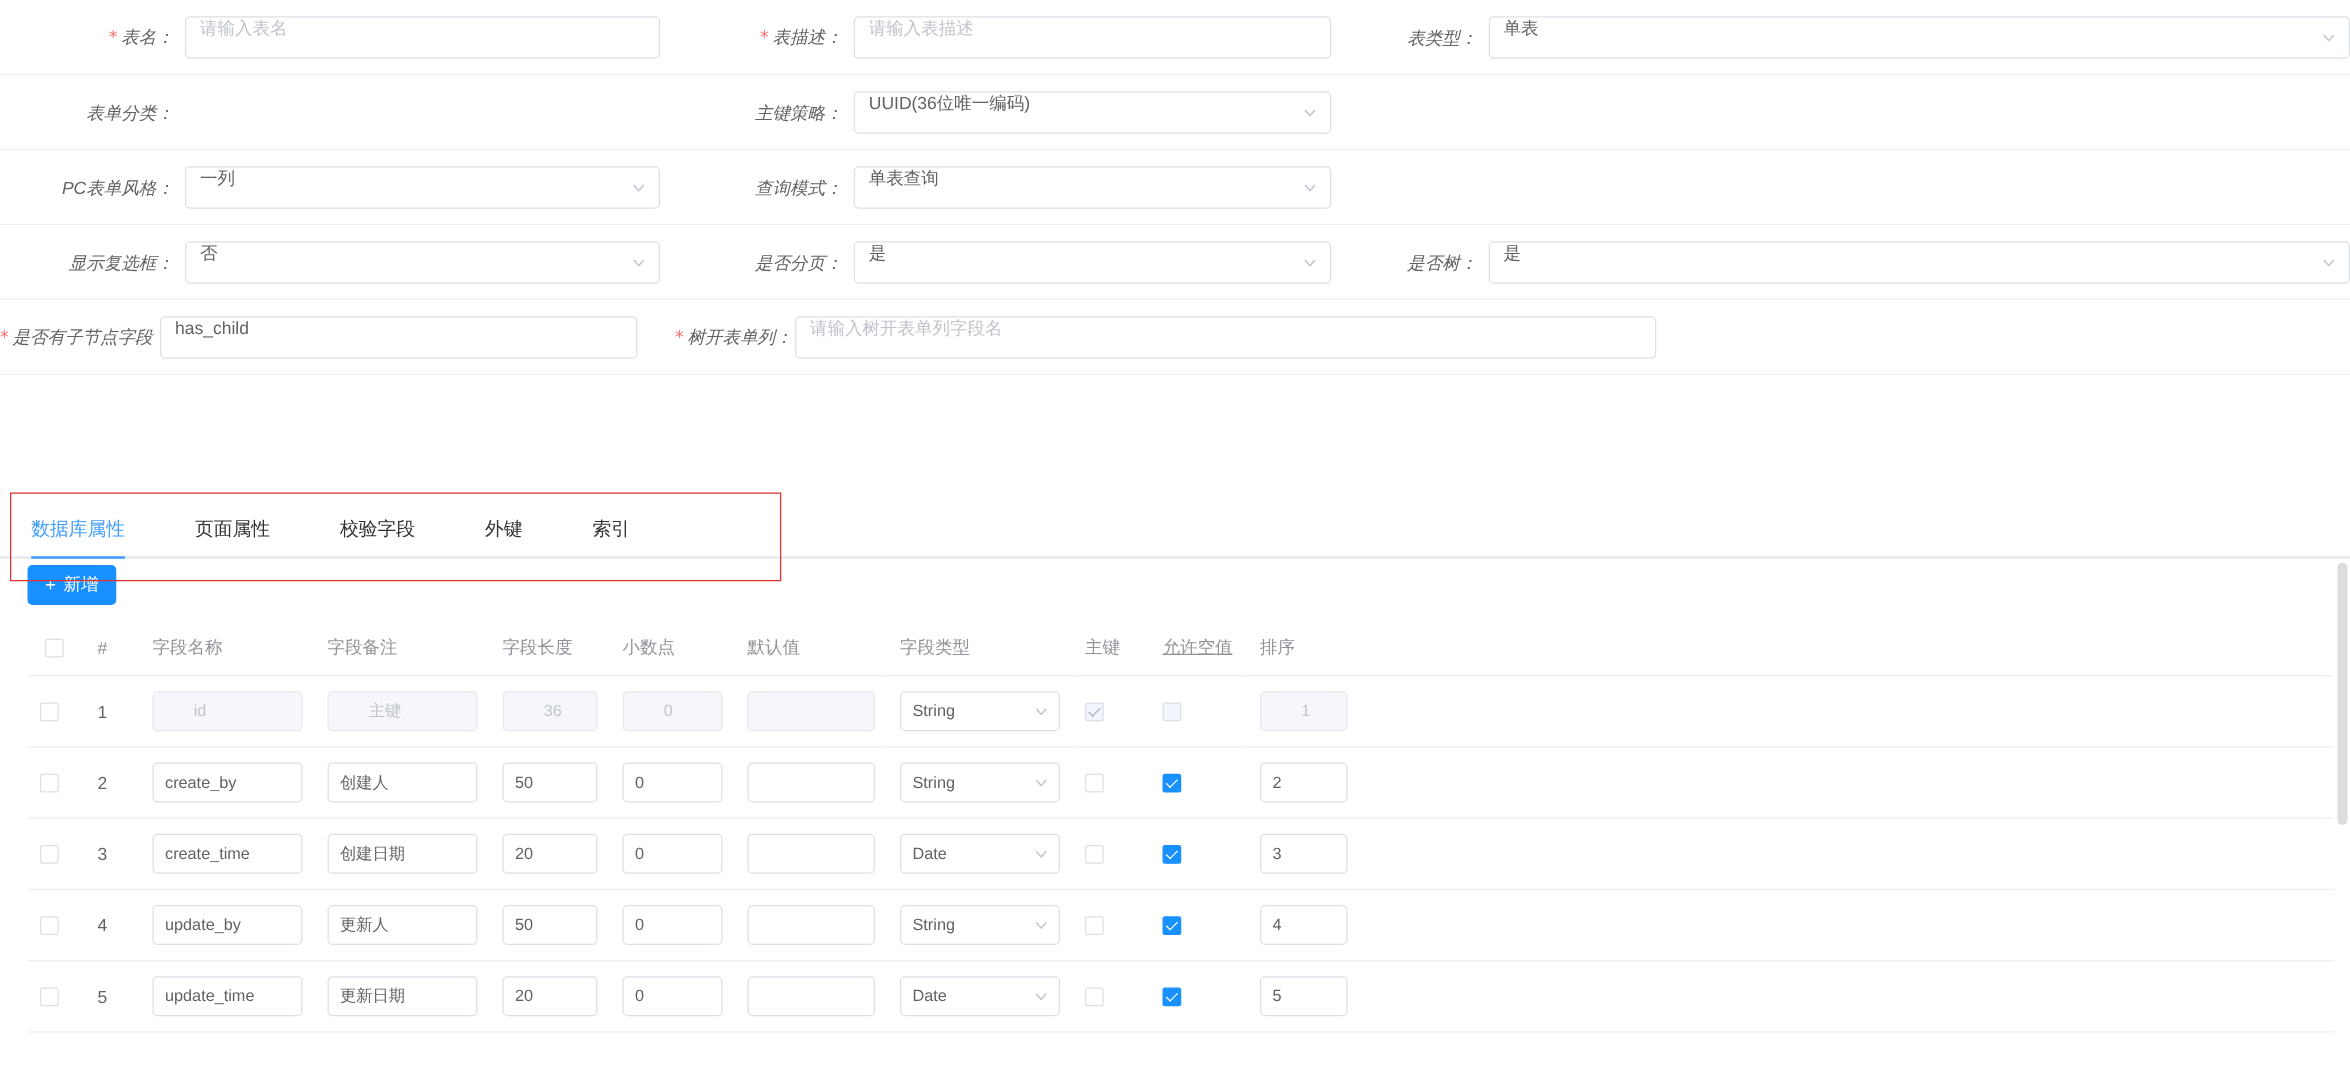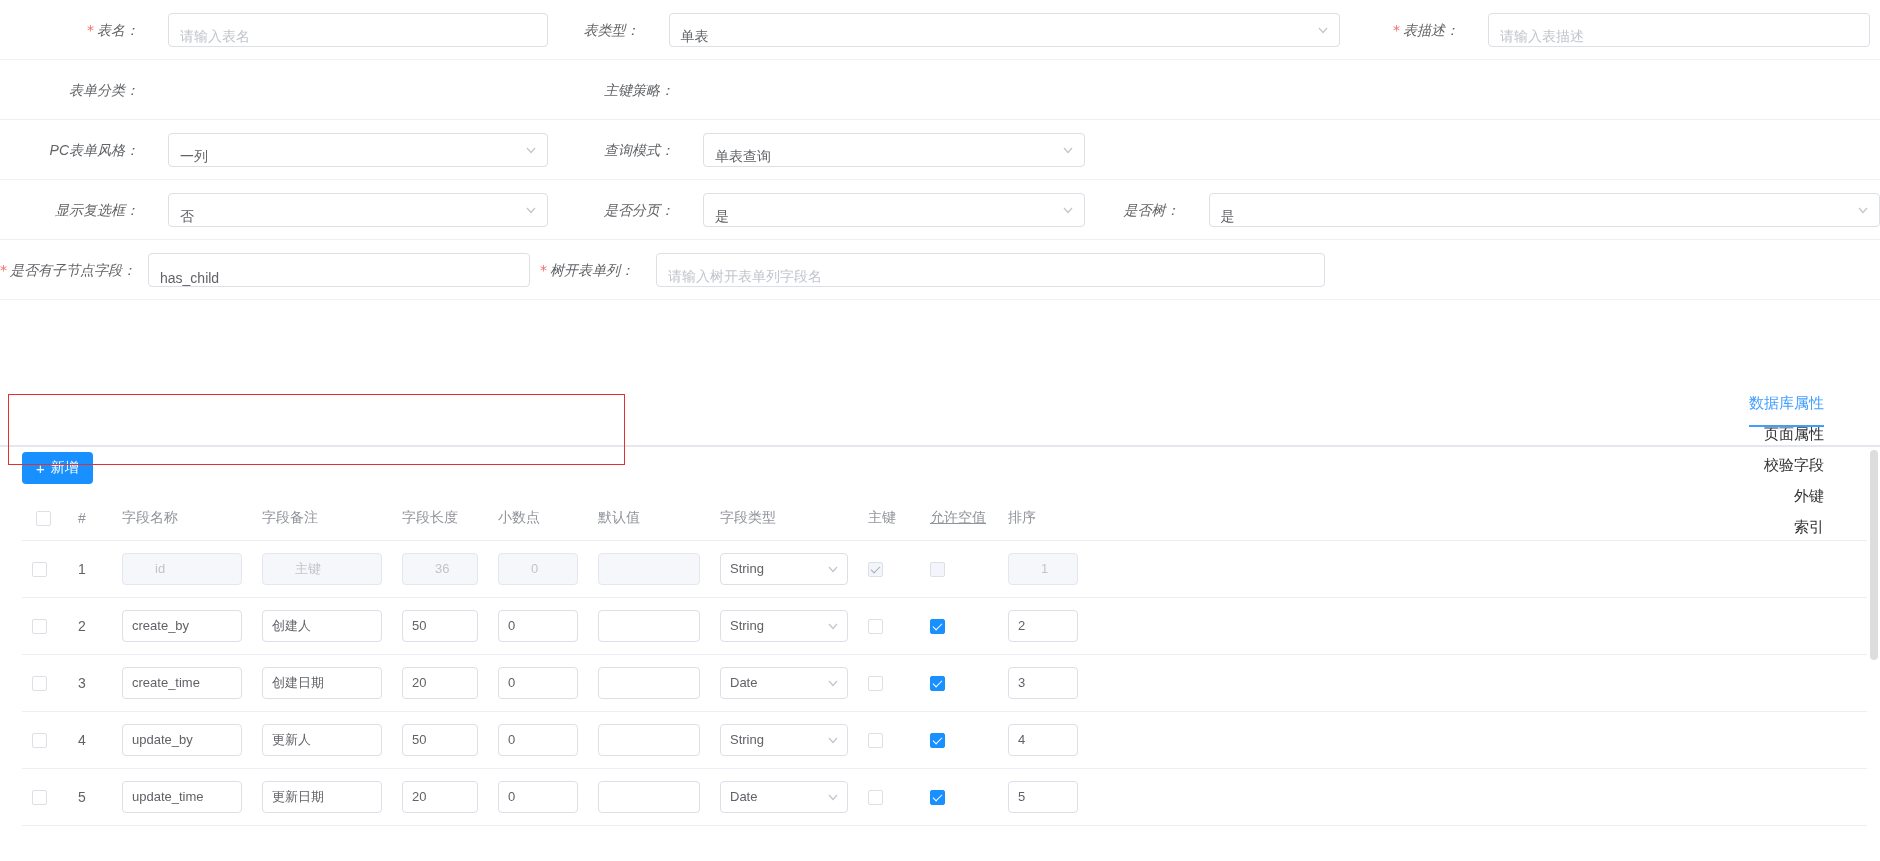--- a/index.html
+++ b/index.html
@@ -45,25 +45,24 @@
   .c3 .lbl { width: 96px; }
   .req-star { color: #f56c6c; margin-right: 3px; font-family: "DejaVu Sans", sans-serif; }
 
   .ctl {
     position: relative;
     height: 34px;
     border: 1px solid #dcdfe6;
     border-radius: 4px;
     background: #fff;
     display: flex;
-    align-items: flex-end;
+    align-items: flex-start;
     padding: 0 11px;
     font-size: 14px;
     color: #606266;
-    margin-left: 20px;
   }
   .ctl.w380 { width: 380px; }
   .ctl.w382 { width: 382px; }
   .ctl.w690 { width: 690px; }
   .ctl .ph { color: #c0c4cc; }
   .ctl .val { color: #606266; }
   .caret {
     position: absolute;
     right: 9px; top: 50%;
     transform: translateY(-50%);
@@ -84,21 +83,20 @@
     z-index: 5;
   }
   .tabs-section { position: absolute; left: 0; top: 394px; width: 1880px; }
   .tabs {
     display: flex;
     align-items: flex-end;
     height: 53px;
     padding-left: 25px;
     border-bottom: 2px solid #e4e7ed;
     position: relative;
-    flex-direction: column;
   }
   .tab {
     font-size: 15px;
     color: #303133;
     padding: 0 20px 12px 0;
     margin-right: 36px;
     position: relative;
     cursor: pointer;
     white-space: nowrap;
   }
@@ -260,44 +258,52 @@
 <div class="page">
 
   <div class="form-area" id="form-area">
       <div class="form-row">
         <div class="form-cell c1">
           <div class="lbl"><span class="req-star">*</span>表名：</div>
           <div class="ctl w380">
             <span class="ph">请输入表名</span>
           </div>
         </div>
+        <div class="form-cell c2">
+          <div class="lbl"><span class="req-star">*</span>表描述：</div>
+          <div class="ctl w382">
+            <span class="ph">请输入表描述</span>
+          </div>
+        </div>
         <div class="form-cell c3">
           <div class="lbl">表类型：</div>
           <div class="ctl w690">
             <span class="val">单表</span>
             <span class="caret">
               <svg viewBox="0 0 14 14" width="14" height="14">
                 <path d="M3 5 L7 9.5 L11 5" fill="none" stroke="currentColor" stroke-width="1.2"></path>
               </svg>
             </span>
           </div>
         </div>
-        <div class="form-cell c2">
-          <div class="lbl"><span class="req-star">*</span>表描述：</div>
-          <div class="ctl w382">
-            <span class="ph">请输入表描述</span>
-          </div>
-        </div>
       </div>
       <div class="form-row">
         <div class="form-cell c1">
           <div class="lbl">表单分类：</div>
         </div>
         <div class="form-cell c2">
           <div class="lbl">主键策略：</div>
+          <div class="ctl w382">
+            <span class="val">UUID(36位唯一编码)</span>
+            <span class="caret">
+              <svg viewBox="0 0 14 14" width="14" height="14">
+                <path d="M3 5 L7 9.5 L11 5" fill="none" stroke="currentColor" stroke-width="1.2"></path>
+              </svg>
+            </span>
+          </div>
         </div>
         <div class="form-cell c3"></div>
       </div>
       <div class="form-row">
         <div class="form-cell c1">
           <div class="lbl">PC表单风格：</div>
           <div class="ctl w380">
             <span class="val">一列</span>
             <span class="caret">
               <svg viewBox="0 0 14 14" width="14" height="14">

